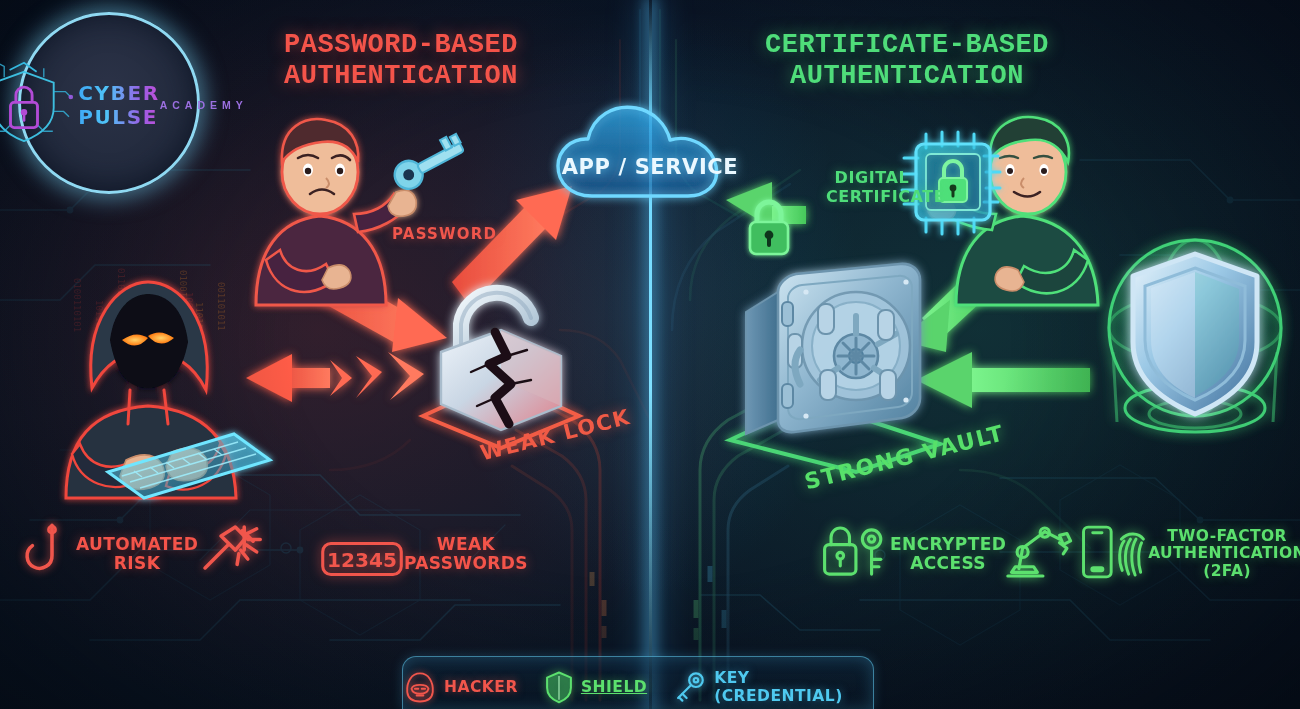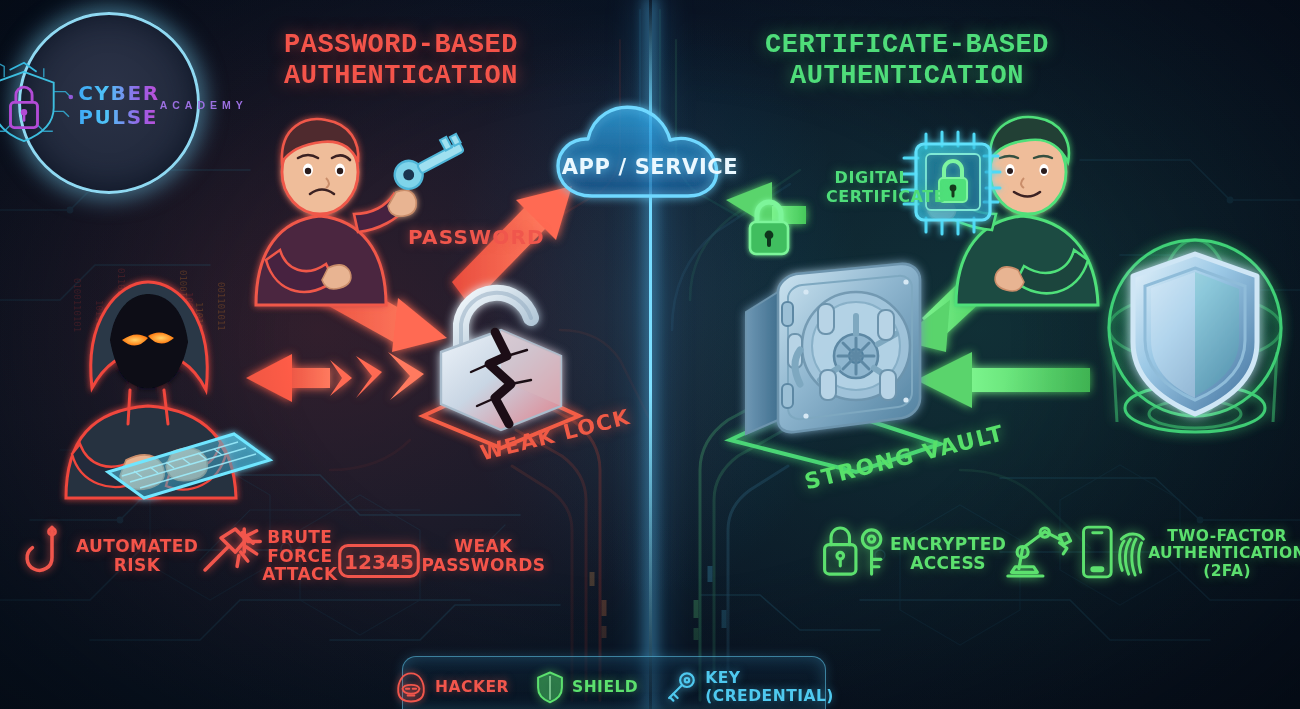--- a/index.html
+++ b/index.html
@@ -77,21 +77,21 @@
   
   .weak-lock  { position:absolute; left:415px; top:268px; width:170px; height:180px; }
   .vault      { position:absolute; left:728px; top:258px; width:215px; height:215px; }
   .hacker     { position:absolute; left:22px;  top:248px; width:255px; height:250px; }
   .shield-hero{ position:absolute; left:1095px; top:232px; width:200px; height:215px; }
   .cert-chip  { position:absolute; left:900px; top:130px; width:110px; height:108px; }
   .small-lock { position:absolute; left:742px; top:196px; width:54px; height:62px; }
 
   
   .cap { position:absolute; font-weight:bold; font-family:"DejaVu Sans", sans-serif; }
-  .cap-password { left:408px; top:225px; font-size:20px; color:#f0564c; letter-spacing:1.2px;
+  .cap-password { left:392px; top:225px; font-size:15px; color:#f0564c; letter-spacing:1.2px;
                   text-shadow:0 0 10px rgba(240,86,76,.5); }
   .cap-digital  { left:826px; top:168px; width:92px; text-align:center; font-size:16px; color:#4fdd7a;
                   letter-spacing:.6px; line-height:1.2; text-shadow:0 0 10px rgba(79,221,122,.5); }
   .cap-weaklock { left:478px; top:442px; font-size:21px; color:#f05a46; letter-spacing:1.6px;
                   transform:rotate(-14deg); transform-origin:left top;
                   text-shadow:0 0 12px rgba(240,90,70,.6); }
   .cap-vault    { left:802px; top:470px; font-size:22px; color:#57e06a; letter-spacing:1.6px;
                   transform:rotate(-14deg); transform-origin:left top;
                   text-shadow:0 0 13px rgba(87,224,106,.6); }
 
@@ -104,33 +104,33 @@
   .feature-label {
     margin-top:8px; text-align:center; font-weight:bold; font-size:17px; line-height:1.1;
     letter-spacing:.4px; font-family:"DejaVu Sans", sans-serif;
   }
   .features-left  .feature-label { color:#f4544a; text-shadow:0 0 11px rgba(244,84,74,.45); }
   .features-right .feature-label { color:#5ce06e; text-shadow:0 0 11px rgba(92,224,110,.45); }
   .features-right .feature:nth-child(3) .feature-label { font-size:15.5px; }
 
   
   .legend {
-    position:absolute; left:402px; top:656px; width:424px; height:53px;
+    position:absolute; left:402px; top:656px; width:472px; height:53px;
     border:1.6px solid rgba(93,196,235,.62);
     border-bottom:none;
     border-radius:14px 14px 0 0;
     background:linear-gradient(to bottom, rgba(14,40,62,.55), rgba(10,24,40,.25));
     box-shadow:0 0 16px rgba(80,190,240,.25) inset, 0 0 12px rgba(80,190,240,.22);
     display:flex; align-items:center; justify-content:center; gap:26px;
     padding-top:8px;
   }
   .legend-item { display:flex; align-items:center; gap:7px; }
   .legend-text { font-weight:bold; font-size:15.5px; letter-spacing:.5px; font-family:"DejaVu Sans", sans-serif; }
   .lt-hacker { color:#f1564c; text-shadow:0 0 9px rgba(241,86,76,.5); }
-  .lt-shield { color:#5ce06e; text-shadow:0 0 9px rgba(92,224,110,.5); }
+  .lt-shield { color:#5ce06e; text-shadow:0 0 9px rgba(92,224,110,.5);text-decoration:underline; }
   .lt-key    { color:#4fc9ef; text-shadow:0 0 9px rgba(79,201,239,.5); }
 
   svg { display:block; overflow:visible; }
 </style>
 </head>
 <body>
 
 <div class="stage">
 
   <svg class="circuit" viewBox="0 0 1300 709" width="1300" height="709">
@@ -739,24 +739,20 @@
             <path d="M34 24 L8 50"></path>
             <path d="M50 8 L62 20"></path>
             <path d="M52 4 V30"></path>
             <path d="M54 12 L66 6"></path>
               <path d="M56 18 L70 18"></path>
               <path d="M54 24 L66 32"></path>
             <path d="M48 30 L56 40"></path>
               <path d="M46 34 L44 46"></path>
           </g>
         </svg>
-      </div>
-      <div class="feature-label">
-        <div>BRUTE FORCE</div>
-        <div>ATTACK</div>
       </div>
     </div>
     <div class="feature">
       <div class="feature-icon">
         <svg viewBox="0 0 92 44" width="84" height="42">
           <rect x="3" y="5" width="86" height="34" rx="9" fill="none" stroke="#f1564c" stroke-width="3.4" style="filter:drop-shadow(0 0 6px rgba(241,86,76,.8))"></rect>
           <text x="46" y="31" text-anchor="middle" font-family="DejaVu Sans, sans-serif" font-size="22" font-weight="bold" fill="#f1564c" style="filter:drop-shadow(0 0 5px rgba(241,86,76,.7))">12345</text>
         </svg>
       </div>
       <div class="feature-label">

